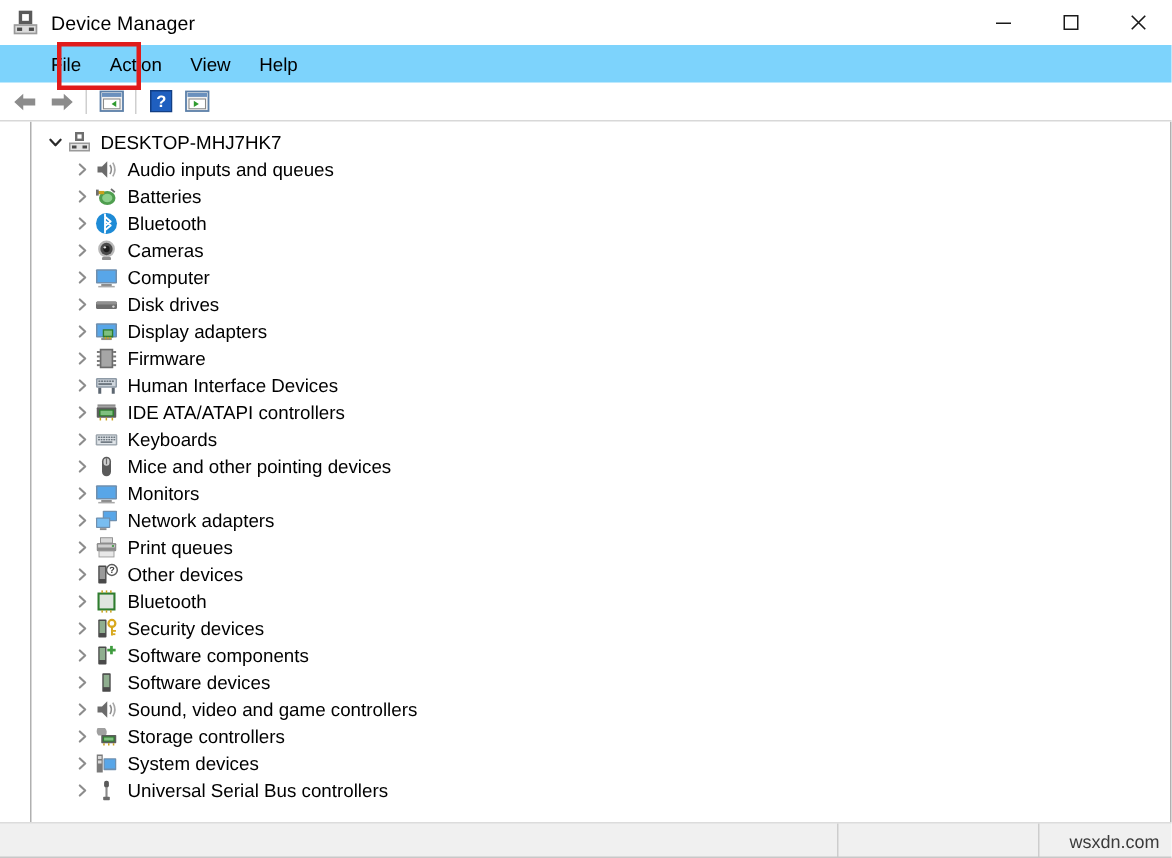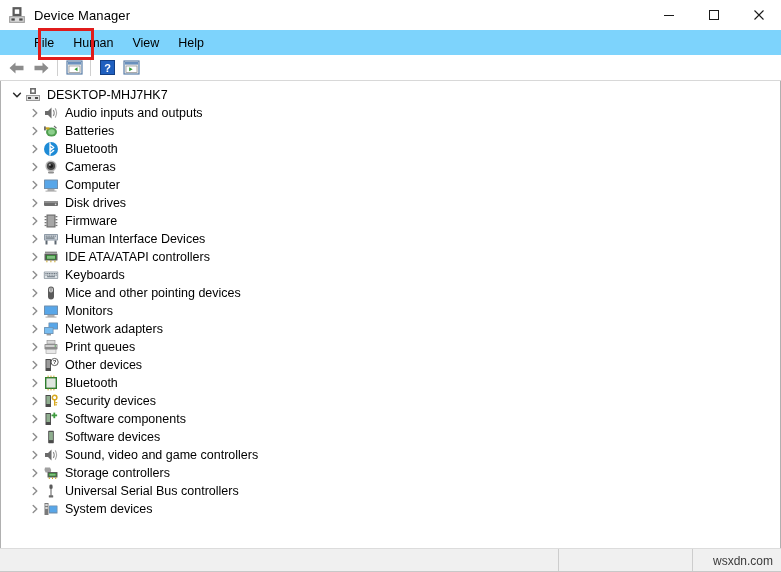--- a/index.html
+++ b/index.html
@@ -130,20 +130,21 @@
 
   
   #content {
     flex: 1 1 auto;
     position: relative;
     background: #ffffff;
     border-left: 1px solid #b0b0b0;
     border-right: 1px solid #b0b0b0;
     box-sizing: border-box;
     overflow: hidden;
+    margin-left: 20px;
   }
   #tree {
     padding-top: 5px;
     user-select: none;
   }
   .tree-row {
     height: 18px;
     display: flex;
     align-items: center;
     white-space: nowrap;
@@ -243,21 +244,21 @@
       <div class="caption-btn">
         <svg width="12" height="12" viewBox="0 0 12 12">
           <path d="M1.5 1.5 L10.5 10.5 M10.5 1.5 L1.5 10.5" stroke="#1a1a1a" stroke-width="1.1" fill="none"></path>
         </svg>
       </div>
     </div>
   </div>
 
   <div id="menubar">
     <span class="menu-item">File</span>
-    <span class="menu-item">Human</span>
+    <span class="menu-item">Action</span>
     <span class="menu-item">View</span>
     <span class="menu-item">Help</span>
     <div id="menu-highlight"></div>
   </div>
 
   <div id="toolbar">
     <div class="tb-btn">
       <svg width="18" height="14" viewBox="0 0 18 14">
         <path d="M7.5 1.5 L1.5 7 L7.5 12.5 L7.5 9.3 L15.5 9.3 L15.5 4.7 L7.5 4.7 Z" fill="#8c8c8c"></path>
       </svg>
@@ -317,21 +318,21 @@
         <span class="expander">
           <svg width="10" height="10" viewBox="0 0 10 10">
               <path d="M3.2 1.6 L6.8 5 L3.2 8.4" fill="none" stroke="#8d8d8d" stroke-width="1.4" stroke-linecap="round" stroke-linejoin="round"></path>
             </svg>
         </span>
         <svg class="node-icon" viewBox="0 0 16 16">
           <path d="M2 6 L5 6 L8.5 2.5 L8.5 13.5 L5 10 L2 10 Z" fill="#6b6b6b"></path>
           <path d="M10.3 5 Q12.2 8 10.3 11" fill="none" stroke="#8d8d8d" stroke-width="1.1"></path>
           <path d="M12.2 3.4 Q15 8 12.2 12.6" fill="none" stroke="#a8a8a8" stroke-width="1.1"></path>
         </svg>
-        <span class="node-label">Audio inputs and outputs</span>
+        <span class="node-label">Audio inputs and queues</span>
       </div>
 
       <div class="tree-row child">
         <span class="expander">
           <svg width="10" height="10" viewBox="0 0 10 10">
               <path d="M3.2 1.6 L6.8 5 L3.2 8.4" fill="none" stroke="#8d8d8d" stroke-width="1.4" stroke-linecap="round" stroke-linejoin="round"></path>
             </svg>
         </span>
         <svg class="node-icon" viewBox="0 0 16 16">
           <ellipse cx="8.5" cy="9" rx="5.5" ry="4.6" fill="#4f9e4f"></ellipse>
@@ -394,20 +395,38 @@
             </svg>
         </span>
         <svg class="node-icon" viewBox="0 0 16 16">
           <rect x="1" y="6" width="14" height="5" rx="1" fill="#6d6d6d"></rect>
           <rect x="1" y="6" width="14" height="2" rx="1" fill="#909090"></rect>
           <circle cx="12.6" cy="9.4" r="0.8" fill="#d8d8d8"></circle>
         </svg>
         <span class="node-label">Disk drives</span>
       </div>
 
+      <div class="tree-row child">
+        <span class="expander">
+          <svg width="10" height="10" viewBox="0 0 10 10">
+              <path d="M3.2 1.6 L6.8 5 L3.2 8.4" fill="none" stroke="#8d8d8d" stroke-width="1.4" stroke-linecap="round" stroke-linejoin="round"></path>
+            </svg>
+        </span>
+        <svg class="node-icon" viewBox="0 0 16 16">
+          <rect x="1" y="2.5" width="14" height="9.5" rx="0.6" fill="#6f8fae"></rect>
+          <rect x="2" y="3.5" width="12" height="7.5" fill="#58a6e8"></rect>
+          <rect x="4.5" y="12.3" width="7" height="1.4" fill="#8d8d8d"></rect>
+          <rect x="5.5" y="6.5" width="7" height="5.5" fill="#2f7d2f"></rect>
+          <rect x="6.4" y="7.4" width="5.2" height="3.4" fill="#7fc07f"></rect>
+          <rect x="6.8" y="11.6" width="0.9" height="1.6" fill="#c8a21e"></rect>
+          <rect x="8.5" y="11.6" width="0.9" height="1.6" fill="#c8a21e"></rect>
+          <rect x="10.2" y="11.6" width="0.9" height="1.6" fill="#c8a21e"></rect>
+        </svg>
+        <span class="node-label">Display adapters</span>
+      </div>
 
       <div class="tree-row child">
         <span class="expander">
           <svg width="10" height="10" viewBox="0 0 10 10">
               <path d="M3.2 1.6 L6.8 5 L3.2 8.4" fill="none" stroke="#8d8d8d" stroke-width="1.4" stroke-linecap="round" stroke-linejoin="round"></path>
             </svg>
         </span>
         <svg class="node-icon" viewBox="0 0 16 16">
           <rect x="3.5" y="1.5" width="9" height="13" fill="#6a6a6a"></rect>
           <rect x="4.6" y="2.6" width="6.8" height="10.8" fill="#a6a6a6"></rect>
@@ -663,43 +682,43 @@
         <span class="node-label">Storage controllers</span>
       </div>
 
       <div class="tree-row child">
         <span class="expander">
           <svg width="10" height="10" viewBox="0 0 10 10">
               <path d="M3.2 1.6 L6.8 5 L3.2 8.4" fill="none" stroke="#8d8d8d" stroke-width="1.4" stroke-linecap="round" stroke-linejoin="round"></path>
             </svg>
         </span>
         <svg class="node-icon" viewBox="0 0 16 16">
-          <rect x="6.4" y="1.5" width="3.2" height="4.6" rx="1.4" fill="#5a5a5a"></rect>
-          <rect x="7.3" y="5.8" width="1.4" height="7" fill="#8a8a8a"></rect>
-          <rect x="5.8" y="12.2" width="4.4" height="2.3" rx="0.5" fill="#6a6a6a"></rect>
-        </svg>
-        <span class="node-label">Universal Serial Bus controllers</span>
-      </div>
-
-      <div class="tree-row child">
-        <span class="expander">
-          <svg width="10" height="10" viewBox="0 0 10 10">
-              <path d="M3.2 1.6 L6.8 5 L3.2 8.4" fill="none" stroke="#8d8d8d" stroke-width="1.4" stroke-linecap="round" stroke-linejoin="round"></path>
-            </svg>
-        </span>
-        <svg class="node-icon" viewBox="0 0 16 16">
           <rect x="1.5" y="2" width="4" height="12" fill="#7a7a7a"></rect>
           <rect x="2.3" y="3" width="2.4" height="2" fill="#d8d8d8"></rect>
           <rect x="2.3" y="6" width="2.4" height="2" fill="#d8d8d8"></rect>
           <rect x="6" y="4.5" width="8.5" height="8" rx="0.5" fill="#6f8fae"></rect>
           <rect x="6.8" y="5.3" width="6.9" height="6" fill="#58a6e8"></rect>
         </svg>
         <span class="node-label">System devices</span>
       </div>
 
+      <div class="tree-row child">
+        <span class="expander">
+          <svg width="10" height="10" viewBox="0 0 10 10">
+              <path d="M3.2 1.6 L6.8 5 L3.2 8.4" fill="none" stroke="#8d8d8d" stroke-width="1.4" stroke-linecap="round" stroke-linejoin="round"></path>
+            </svg>
+        </span>
+        <svg class="node-icon" viewBox="0 0 16 16">
+          <rect x="6.4" y="1.5" width="3.2" height="4.6" rx="1.4" fill="#5a5a5a"></rect>
+          <rect x="7.3" y="5.8" width="1.4" height="7" fill="#8a8a8a"></rect>
+          <rect x="5.8" y="12.2" width="4.4" height="2.3" rx="0.5" fill="#6a6a6a"></rect>
+        </svg>
+        <span class="node-label">Universal Serial Bus controllers</span>
+      </div>
+
     </div>
   </div>
 
   <div id="statusbar">
     <div class="status-pane" id="status-pane-main"></div>
     <div class="status-pane" id="status-pane-mid"></div>
     <div class="status-pane" id="status-pane-right">wsxdn.com</div>
   </div>
 
   <div id="statusbar-bottom-edge"></div>

